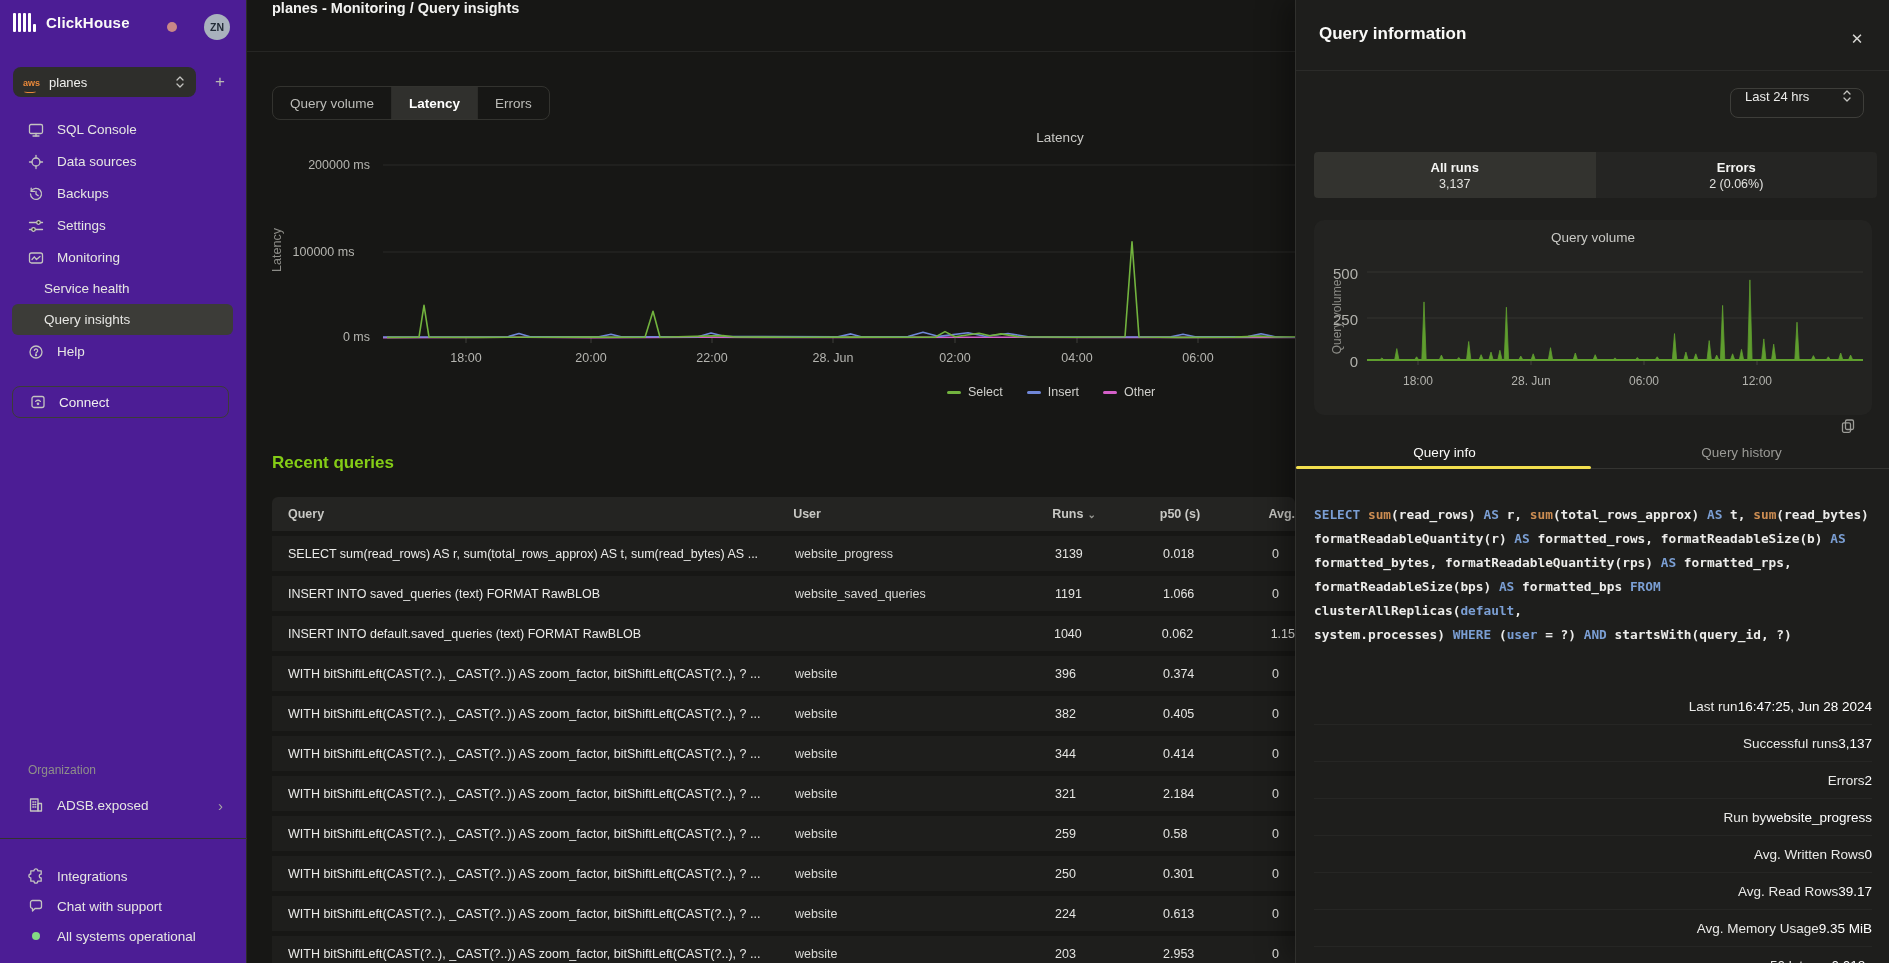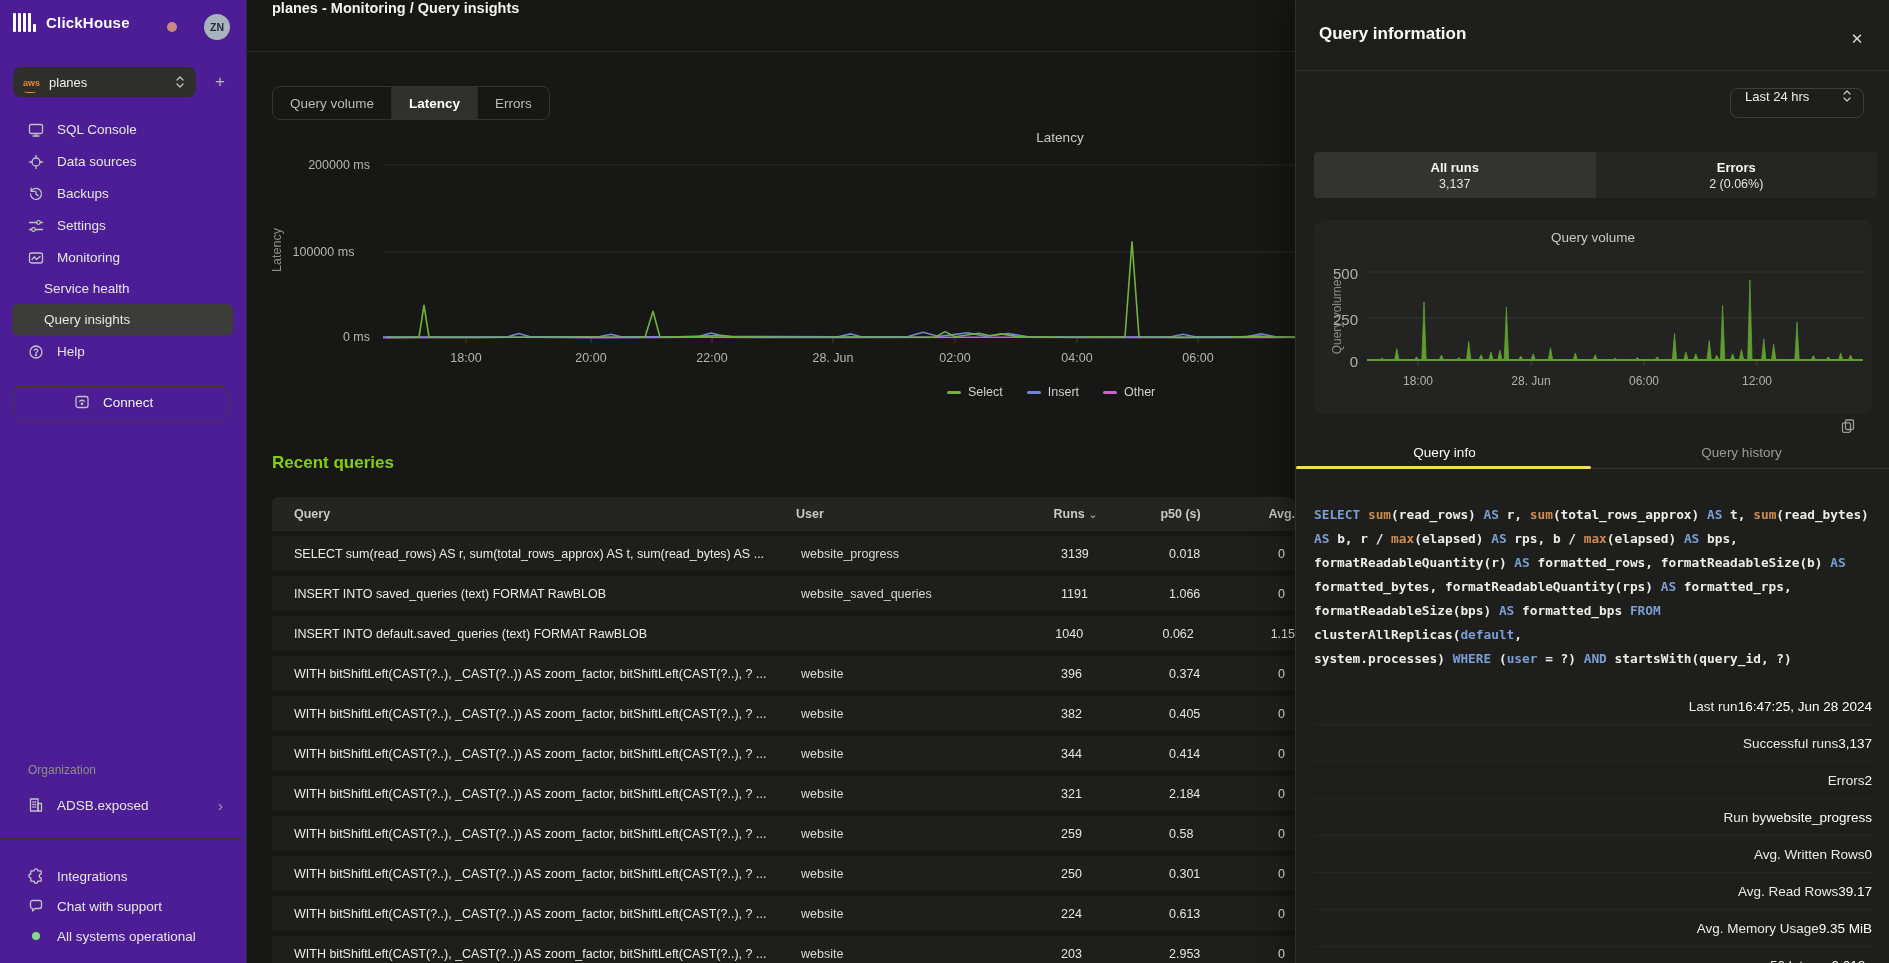--- a/index.html
+++ b/index.html
@@ -28,21 +28,21 @@
     font-size:17px; display:flex; align-items:center; justify-content:center; cursor:pointer; }
   .nav-item { position:absolute; left:12px; width:221px; height:31px; display:flex; align-items:center;
     border-radius:6px; cursor:pointer; }
   .nav-item .ic { width:16px; height:16px; margin-left:16px; margin-right:13px; flex:none;
     display:flex; align-items:center; justify-content:center; }
   .nav-item .tx { font-size:13.5px; color:#e6e6e3; }
   .nav-item.sub .tx { margin-left:32px; }
   .nav-item.active { background:#3c3c38; }
   svg.lin { stroke:#c4c4c0; stroke-width:1.3; fill:none; stroke-linecap:round; stroke-linejoin:round; }
   .connect-box { position:absolute; left:12px; top:386px; width:217px; height:32px;
-    border:1px solid #3c3c38; border-radius:8px; display:flex; align-items:center; cursor:pointer;padding-left:44px; }
+    border:1px solid #3c3c38; border-radius:8px; display:flex; align-items:center; cursor:pointer; }
   .connect-box .tx { font-size:13.5px; color:#f0f0ee; }
   .org-label { position:absolute; left:28px; top:763px; font-size:12px; color:#8f8f8a; }
   .side-row { position:absolute; left:12px; width:221px; height:30px; display:flex; align-items:center; cursor:pointer; }
   .side-row .tx { font-size:13.5px; color:#e6e6e3; }
   .side-div { position:absolute; left:0; top:838px; width:247px; height:1px; background:#33332f; }
   .chev-r { margin-left:auto; margin-right:10px; color:#a8a8a3; font-size:15px; }
   .status-dot { width:8px; height:8px; border-radius:50%; background:#84da84; margin-left:20px; margin-right:17px; flex:none; }
 
   
   #main { position:absolute; left:247px; top:0; width:1642px; height:963px; background:#171715; }
@@ -58,21 +58,21 @@
   .chart-title { font-size:13.5px; color:#c9c9c5; }
   .ytick { position:absolute; left:30px; width:93px; text-align:right; font-size:12.5px; color:#b5b5b0; }
   .xtick { position:absolute; width:80px; text-align:center; font-size:12.5px; color:#b5b5b0; }
   .rot-label { color:#8c8c87; font-size:12.5px; transform:rotate(-90deg); }
   #lat-legend { position:absolute; left:700px; top:385px; display:flex; gap:24px; align-items:center; }
   .lg-item { display:flex; align-items:center; gap:7px; font-size:12.5px; color:#cfcfcb; }
   .lg-swatch { width:14px; height:3px; border-radius:2px; }
   #rq-title { position:absolute; left:25px; top:453px; font-size:17px; font-weight:700; color:#84cc16; }
   #table { position:absolute; left:25px; top:497px; width:1023px; }
   .tr { display:flex; align-items:center; padding-left:16px; }
-  .tr .c0 { width:507px;margin-left:6px; } .tr .c1 { width:260px; } .tr .c2 { width:108px; } .tr .c3 { width:109px; }
+  .tr .c0 { width:507px; } .tr .c1 { width:260px; } .tr .c2 { width:108px; } .tr .c3 { width:109px; }
   .tr .c4 { flex:1; }
   #thead { height:34px; background:#242422; border-radius:6px 6px 0 0; font-size:12.5px; color:#c8c8c4; font-weight:600; }
   .row { height:35px; margin-top:5px; background:#1e1e1c; font-size:12.5px; color:#e4e4e1; cursor:pointer; }
   .row .c0 { white-space:nowrap; overflow:hidden; color:#ebebe9; }
   .row .c1 { color:#d9d9d6; }
   .sort-ch { font-size:10px; color:#9a9a95; margin-left:4px; }
 
   
   #panel { position:absolute; left:1295px; top:0; width:594px; height:963px; background:#1e1e1c;
     border-left:1px solid #30302d; box-shadow:-10px 0 26px rgba(0,0,0,.35); }
@@ -444,21 +444,20 @@
 
     <div id="ptabs">
       <div class="pt on">Query info</div>
       <div class="pt">Query history</div>
     </div>
     <div id="ptab-line"></div>
     <div id="ptab-underline"></div>
 
     <div id="code">
         <div><span class="kw">SELECT </span><span class="fn">sum</span><span class="pl">(read_rows) </span><span class="kw">AS </span><span class="pl">r, </span><span class="fn">sum</span><span class="pl">(total_rows_approx) </span><span class="kw">AS </span><span class="pl">t, </span><span class="fn">sum</span><span class="pl">(read_bytes)</span></div>
-        <div><span class="kw">AS </span><span class="pl">b, r / </span><span class="fn">max</span><span class="pl">(elapsed) </span><span class="kw">AS </span><span class="pl">rps, b / </span><span class="fn">max</span><span class="pl">(elapsed) </span><span class="kw">AS </span><span class="pl">bps,</span></div>
         <div><span class="pl">formatReadableQuantity(r) </span><span class="kw">AS </span><span class="pl">formatted_rows, formatReadableSize(b) </span><span class="kw">AS</span></div>
         <div><span class="pl">formatted_bytes, formatReadableQuantity(rps) </span><span class="kw">AS </span><span class="pl">formatted_rps,</span></div>
         <div><span class="pl">formatReadableSize(bps) </span><span class="kw">AS </span><span class="pl">formatted_bps </span><span class="kw">FROM </span><span class="pl">clusterAllReplicas(</span><span class="kw">default</span><span class="pl">,</span></div>
         <div><span class="pl">system.processes) </span><span class="kw">WHERE </span><span class="pl">(</span><span class="kw">user</span><span class="pl"> = ?) </span><span class="kw">AND </span><span class="pl">startsWith(query_id, ?)</span></div>
       </div>
     <span id="copy-ic">
       <svg class="lin" width="16" height="16" viewBox="0 0 16 16" style="stroke:#9c9c97;">
         <rect x="5.5" y="2" width="8" height="9.5" rx="1.5"></rect>
           <rect x="2.5" y="4.8" width="8" height="9.5" rx="1.5"></rect>
       </svg>

